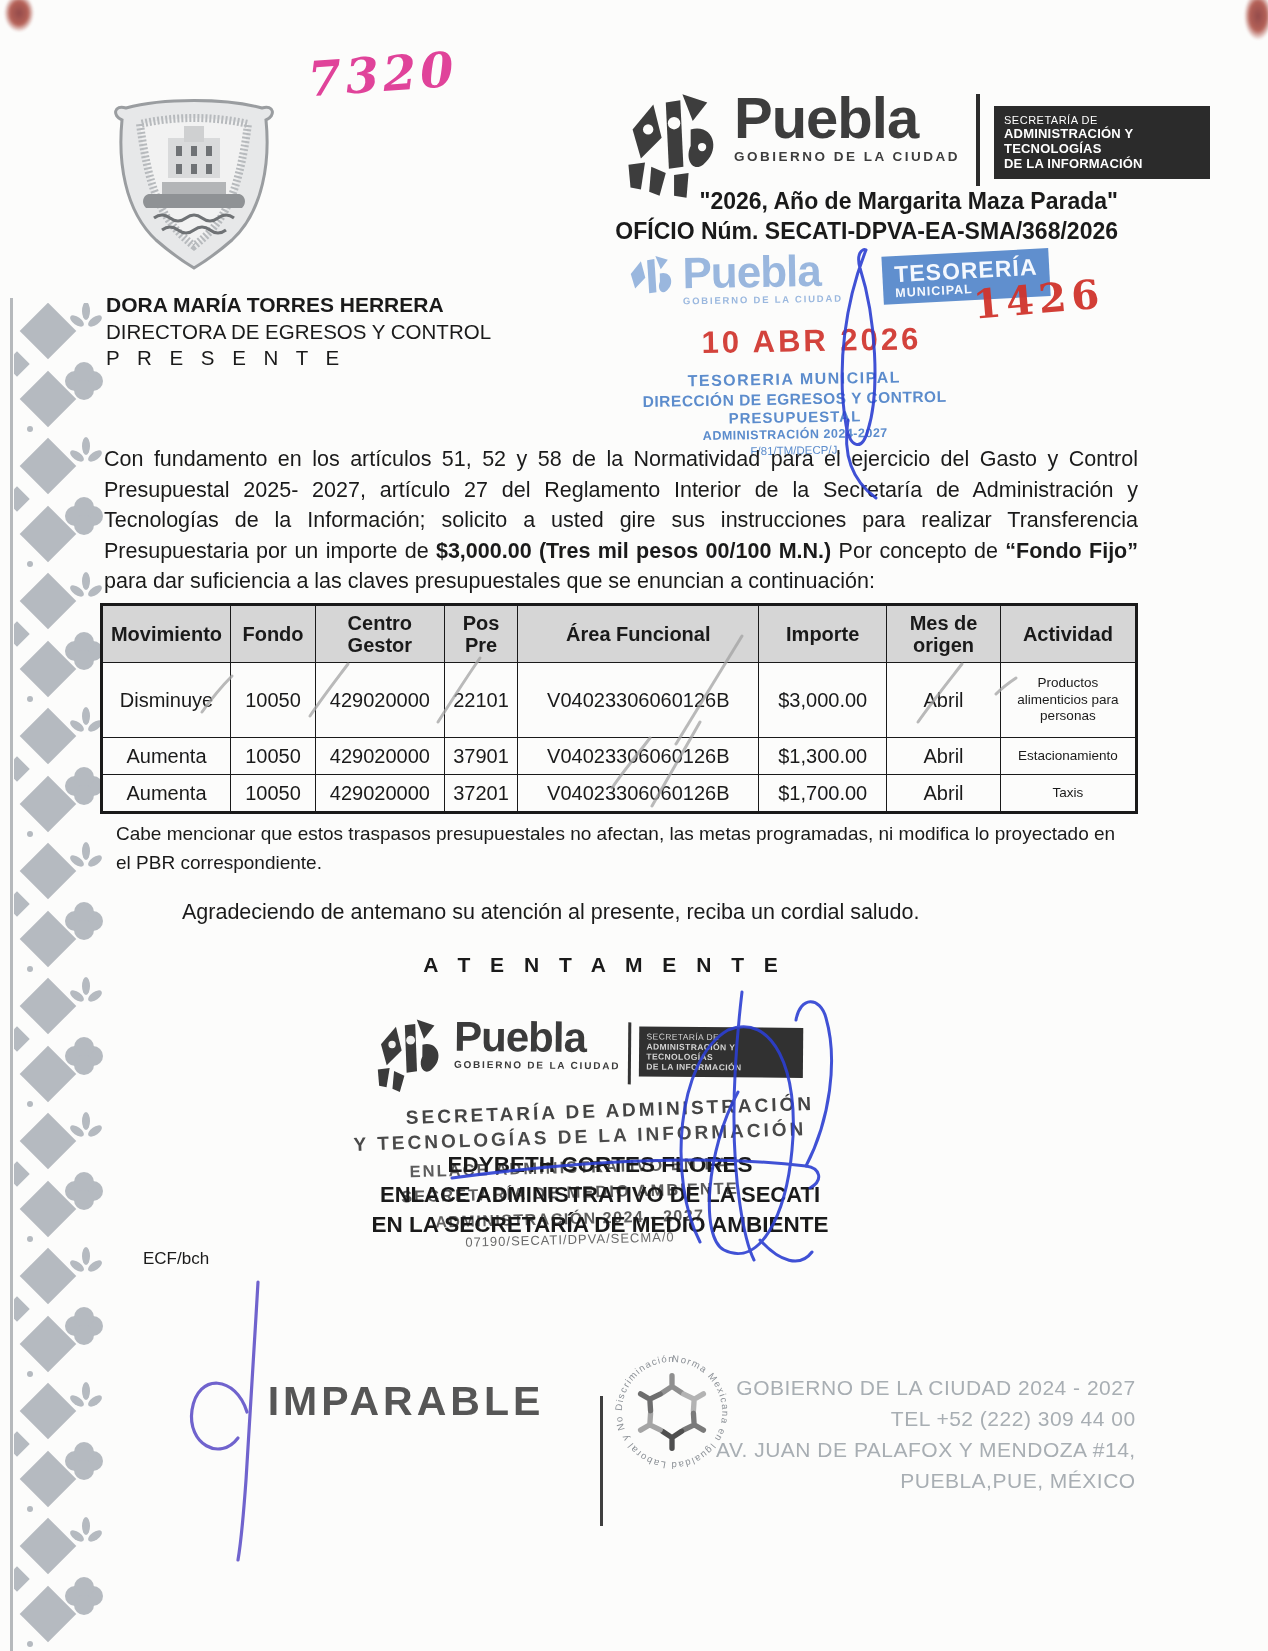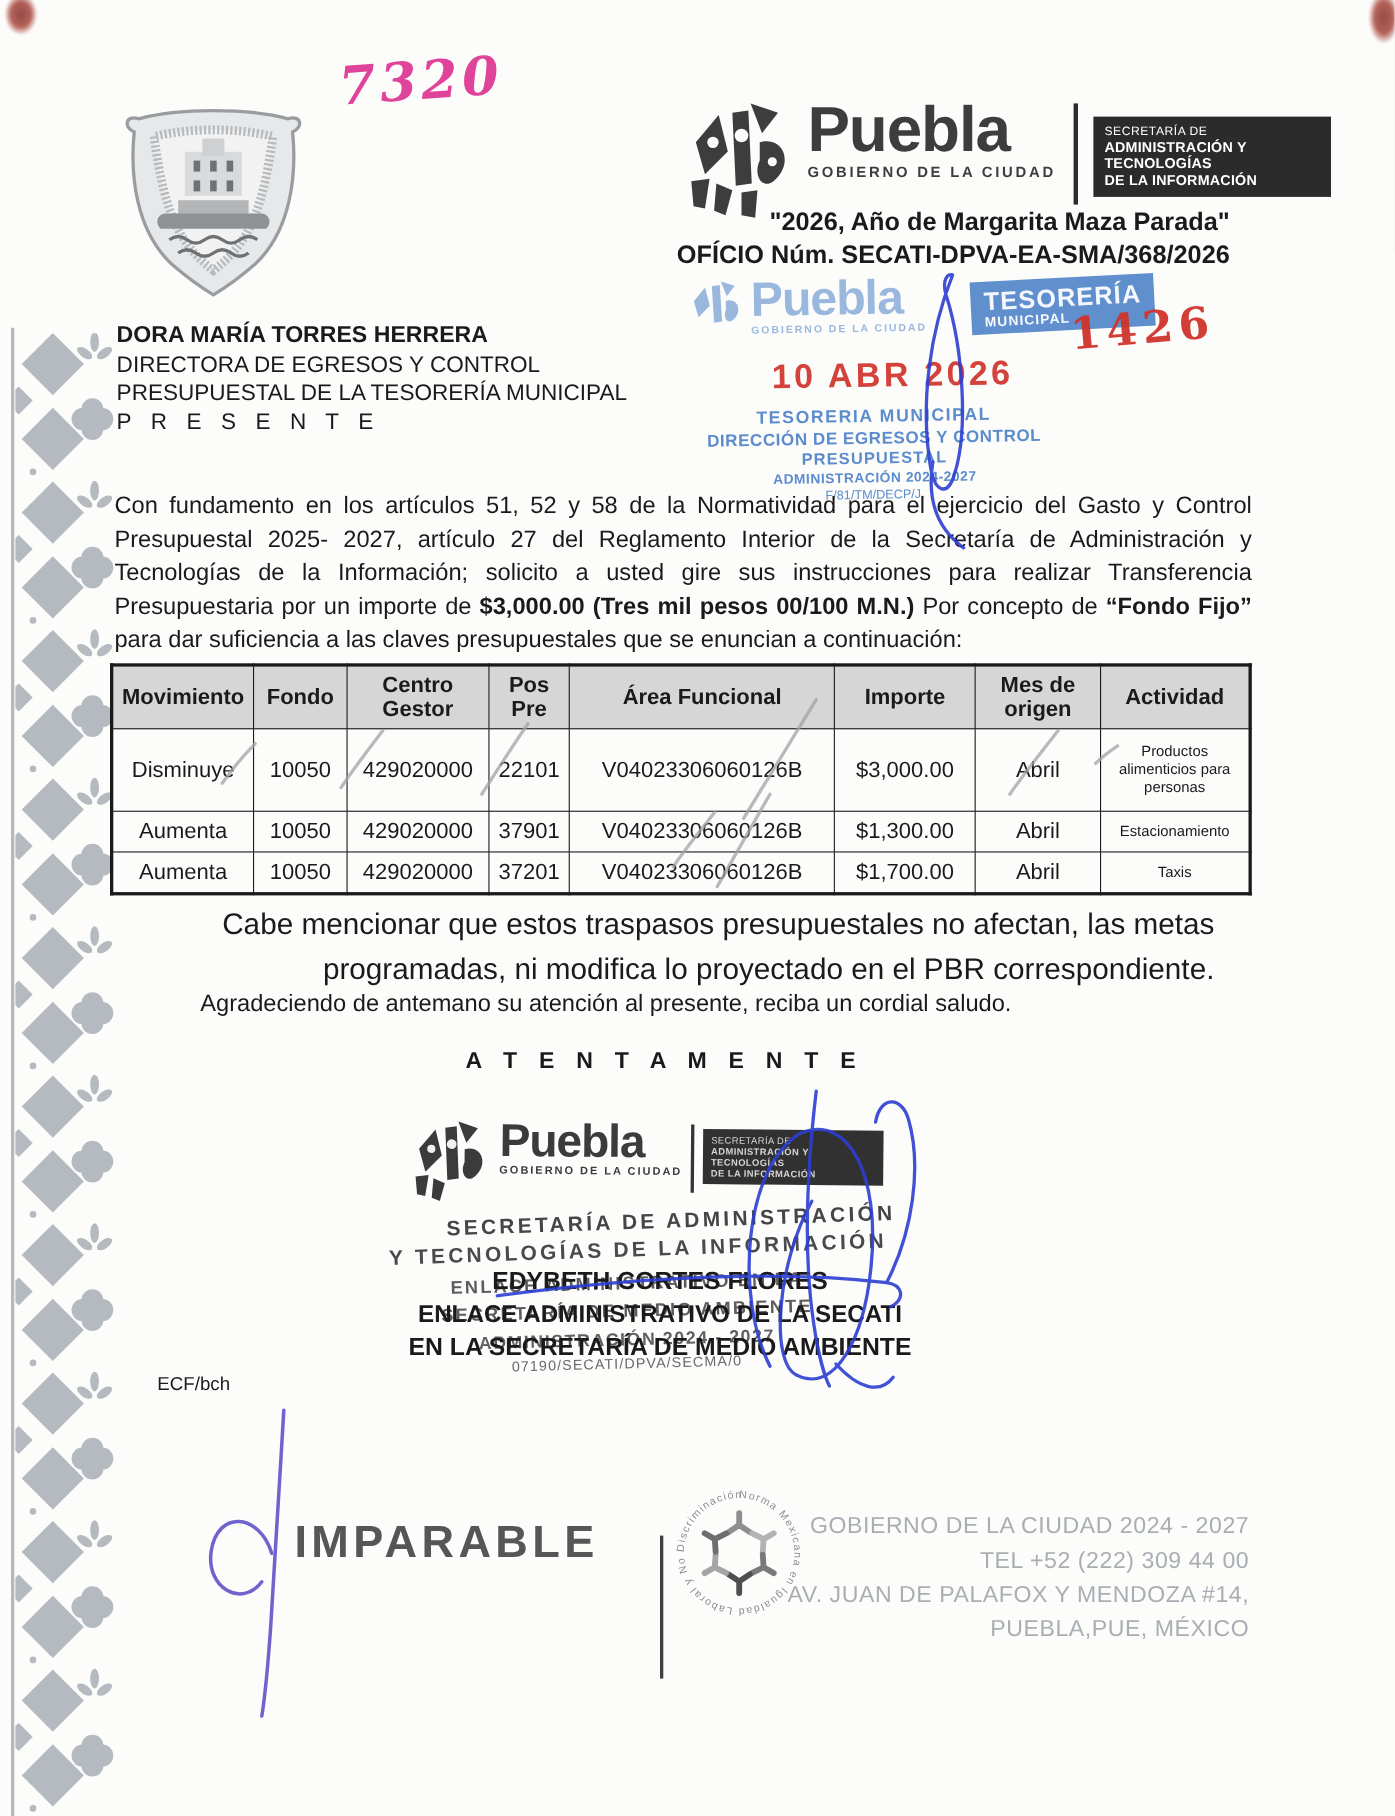--- a/index.html
+++ b/index.html
@@ -47,21 +47,21 @@
   .stamp-lines .s4{font-size:12.5px;font-weight:bold;letter-spacing:.5px;}
   .stamp-lines .s5{font-size:11.5px;}
 
   
   .recipient{left:106px;top:292px;line-height:1.28;font-size:20.5px;}
   .recipient .name{font-weight:bold;font-size:21px;}
   .recipient .salut{letter-spacing:6px;margin-top:0;}
 
   
   .p1{left:104px;top:444px;width:1034px;font-size:21.5px;line-height:1.42;text-align:justify;}
-  .p2{left:104px;top:820px;width:1000px;font-size:27px;line-height:1.5;text-align:right;}
+  .p2{left:116px;top:820px;width:1000px;font-size:19px;line-height:1.5;}
   .p3{left:182px;top:900px;font-size:21.5px;}
   .bold{font-weight:bold;}
 
   
   table.budget{position:absolute;left:100px;top:603px;border-collapse:collapse;width:1038px;
                font-size:20px;}
   table.budget th,table.budget td{border:1.5px solid #1a1a1a;text-align:center;vertical-align:middle;
                padding:2px 4px;}
   table.budget{border:3px solid #1a1a1a;}
   table.budget th{background:#d6d6d6;font-weight:bold;height:52px;line-height:1.1;}
@@ -232,21 +232,20 @@
       <div class="s2">DIRECCIÓN DE EGRESOS Y CONTROL</div>
       <div class="s3">PRESUPUESTAL</div>
       <div class="s4">ADMINISTRACIÓN 2024-2027</div>
       <div class="s5">F/81/TM/DECP/J.</div>
     </div>
   </div>
 
   <div class="abs recipient">
     <div class="name">DORA MARÍA TORRES HERRERA</div>
     <div>DIRECTORA DE EGRESOS Y CONTROL</div>
-    <div>PRESUPUESTAL DE LA TESORERÍA MUNICIPAL</div>
     <div class="salut">P R E S E N T E</div>
   </div>
 
   <div class="abs p1"><span>Con fundamento en los artículos 51, 52 y 58 de la Normatividad para el ejercicio del Gasto y Control Presupuestal 2025- 2027, artículo 27 del Reglamento Interior de la Secretaría de Administración y Tecnologías de la Información; solicito a usted gire sus instrucciones para realizar Transferencia Presupuestaria por un importe de </span><span class="bold">$3,000.00 (Tres mil pesos 00/100 M.N.) </span><span>Por concepto de </span><span class="bold">“Fondo Fijo”</span><span> para dar suficiencia a las claves presupuestales que se enuncian a continuación:</span></div>
 
   <table class="budget">
     <tbody>
         <tr>
       <th class="col-mov">Movimiento</th>
       <th class="col-fondo">Fondo</th>

